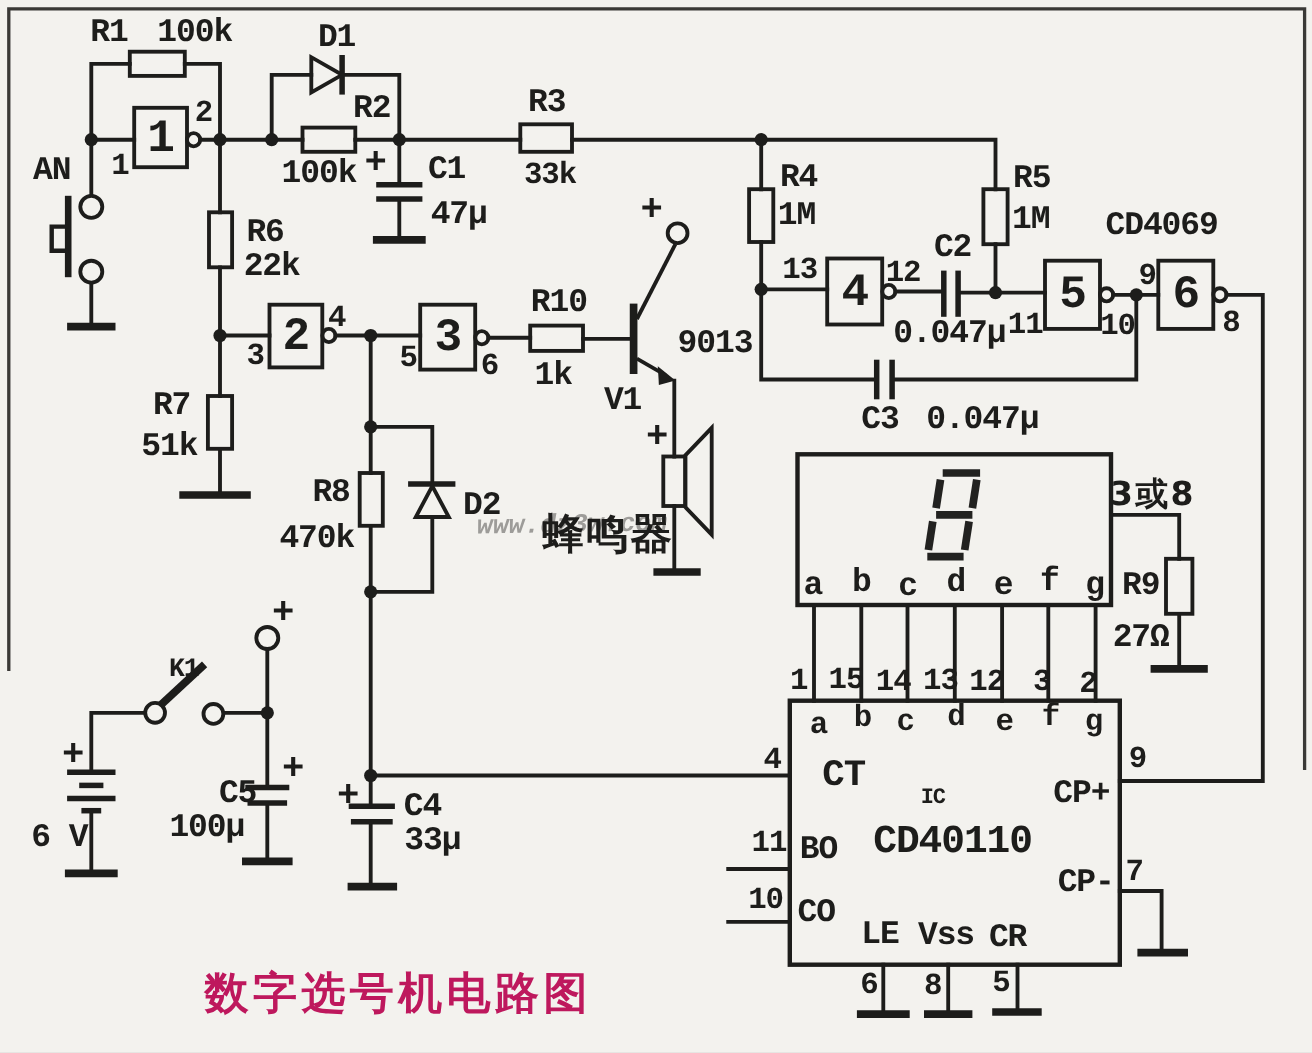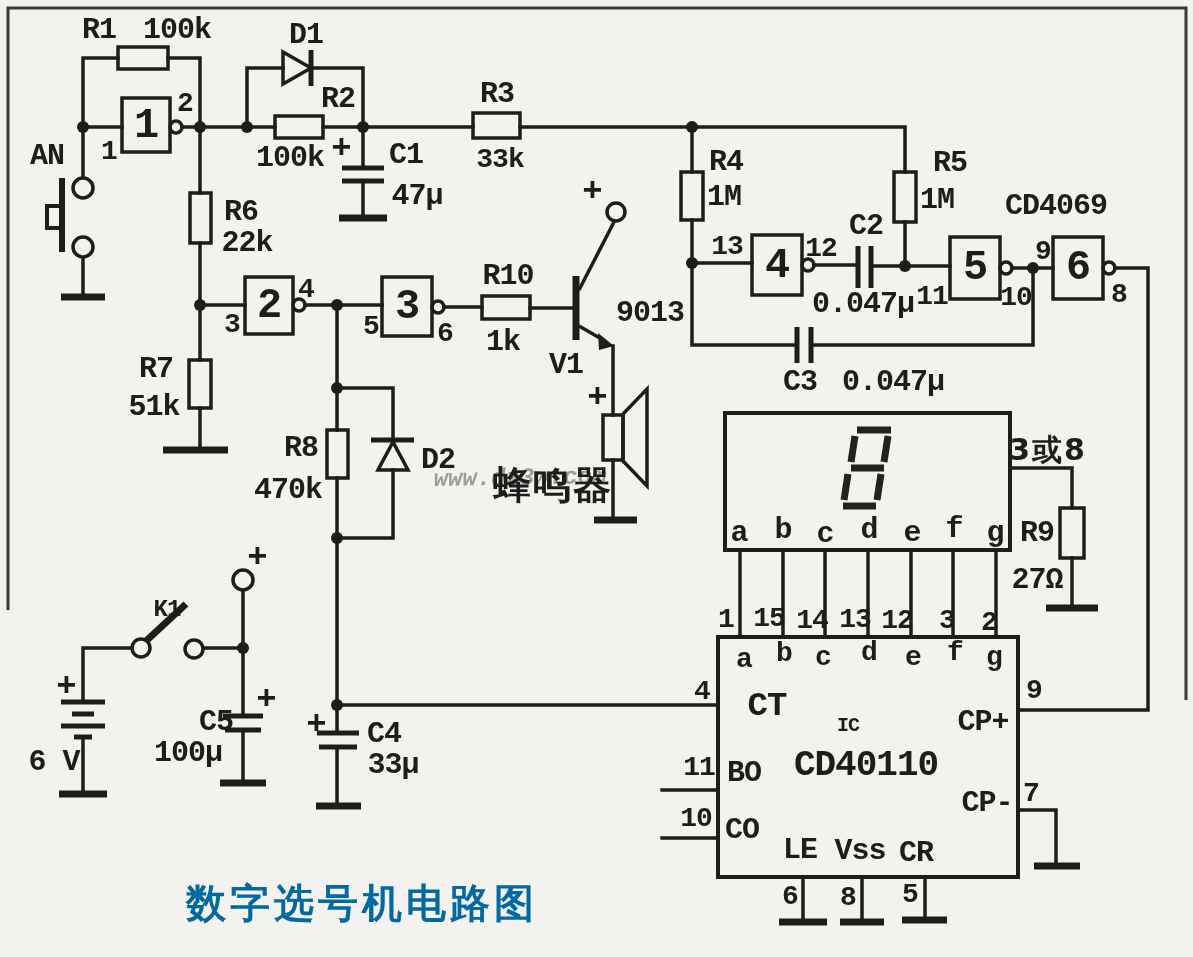--- a/index.html
+++ b/index.html
@@ -12,21 +12,21 @@
   .lbl{
     position:absolute;transform:translate(-50%,-50%);
     font-family:"Liberation Mono","DejaVu Sans Mono",monospace;
     font-weight:700;color:#1d1d1b;white-space:nowrap;letter-spacing:-1px;
     line-height:1;z-index:3;
   }
   .lbl.cjk{font-family:"DejaVu Sans","Liberation Sans",sans-serif;letter-spacing:2px;}
   .title-label{
     position:absolute;transform:translate(-50%,-50%);
     font-family:"DejaVu Sans","Liberation Sans",sans-serif;
-    font-weight:700;font-size:40px;color:#0369a1;letter-spacing:4px;
+    font-weight:700;font-size:40px;color:#be185d;letter-spacing:4px;
     white-space:nowrap;z-index:3;
   }
   .watermark-label{
     position:absolute;transform:translate(-50%,-50%) rotate(-1deg);
     font-family:"Liberation Mono","DejaVu Sans Mono",monospace;
     font-style:italic;font-weight:700;font-size:24px;color:#9d9c99;
     white-space:nowrap;z-index:2;letter-spacing:0px;
   }
 </style>
 </head>
@@ -268,21 +268,21 @@
       <div class="lbl" style="left: 566px; top: 365px; font-size: 30px;">V1</div>
       <div class="lbl" style="left: 156px; top: 369px; font-size: 30px;">R7</div>
       <div class="lbl" style="left: 154px; top: 407px; font-size: 30px;">51k</div>
       <div class="lbl" style="left: 301px; top: 448px; font-size: 30px;">R8</div>
       <div class="lbl" style="left: 288px; top: 490px; font-size: 30px;">470k</div>
       <div class="lbl" style="left: 438px; top: 460px; font-size: 30px;">D2</div>
       <div class="lbl" style="left: 597px; top: 398px; font-size: 34px;">+</div>
       <div class="lbl cjk" style="left: 553px; top: 485px; font-size: 38px;">蜂鸣器</div>
       <div class="lbl" style="left: 726px; top: 162px; font-size: 30px;">R4</div>
       <div class="lbl" style="left: 724px; top: 197px; font-size: 30px;">1M</div>
-      <div class="lbl" style="left: 938px; top: 163px; font-size: 30px; margin-left: 12px;">R5</div>
+      <div class="lbl" style="left: 938px; top: 163px; font-size: 30px;">R5</div>
       <div class="lbl" style="left: 937px; top: 200px; font-size: 30px;">1M</div>
       <div class="lbl" style="left: 1056px; top: 206px; font-size: 30px;">CD4069</div>
       <div class="lbl" style="left: 727px; top: 247px; font-size: 28px;">13</div>
       <div class="lbl" style="left: 777px; top: 266px; font-size: 42px;">4</div>
       <div class="lbl" style="left: 821px; top: 249px; font-size: 28px;">12</div>
       <div class="lbl" style="left: 866px; top: 226px; font-size: 30px;">C2</div>
       <div class="lbl" style="left: 863px; top: 304px; font-size: 30px;">0.047μ</div>
       <div class="lbl" style="left: 932px; top: 297px; font-size: 28px;">11</div>
       <div class="lbl" style="left: 975px; top: 268px; font-size: 42px;">5</div>
       <div class="lbl" style="left: 1016px; top: 298px; font-size: 28px;">10</div>

